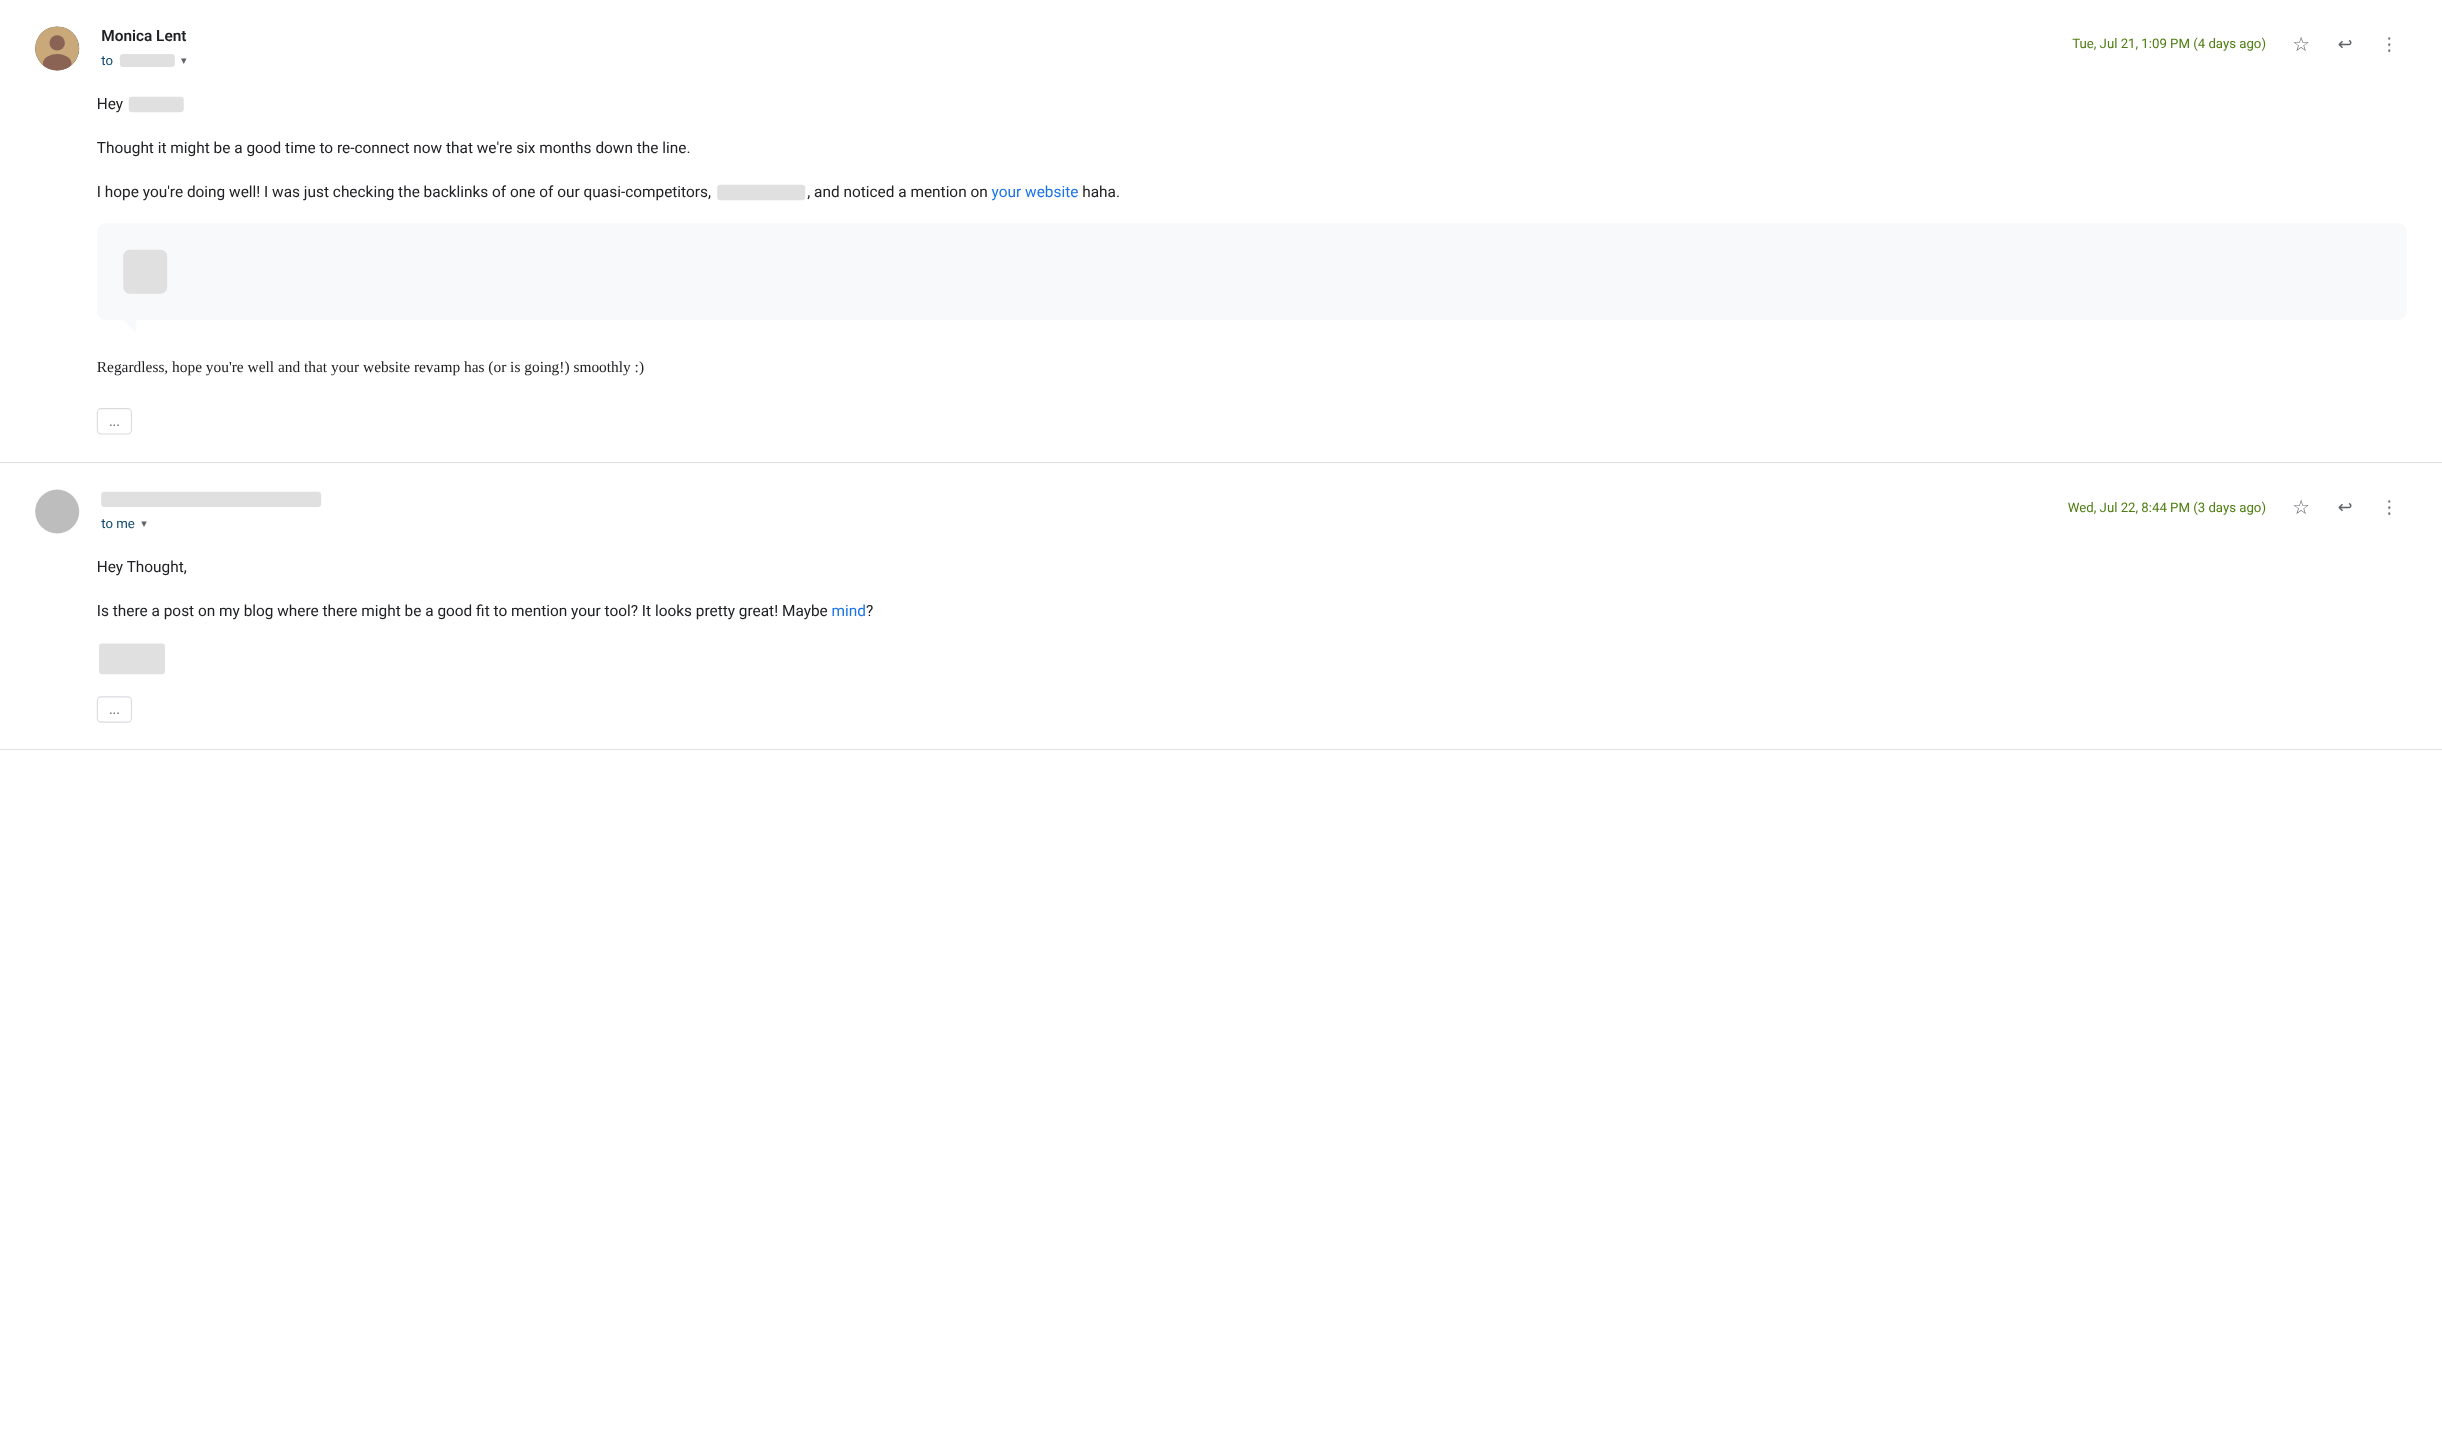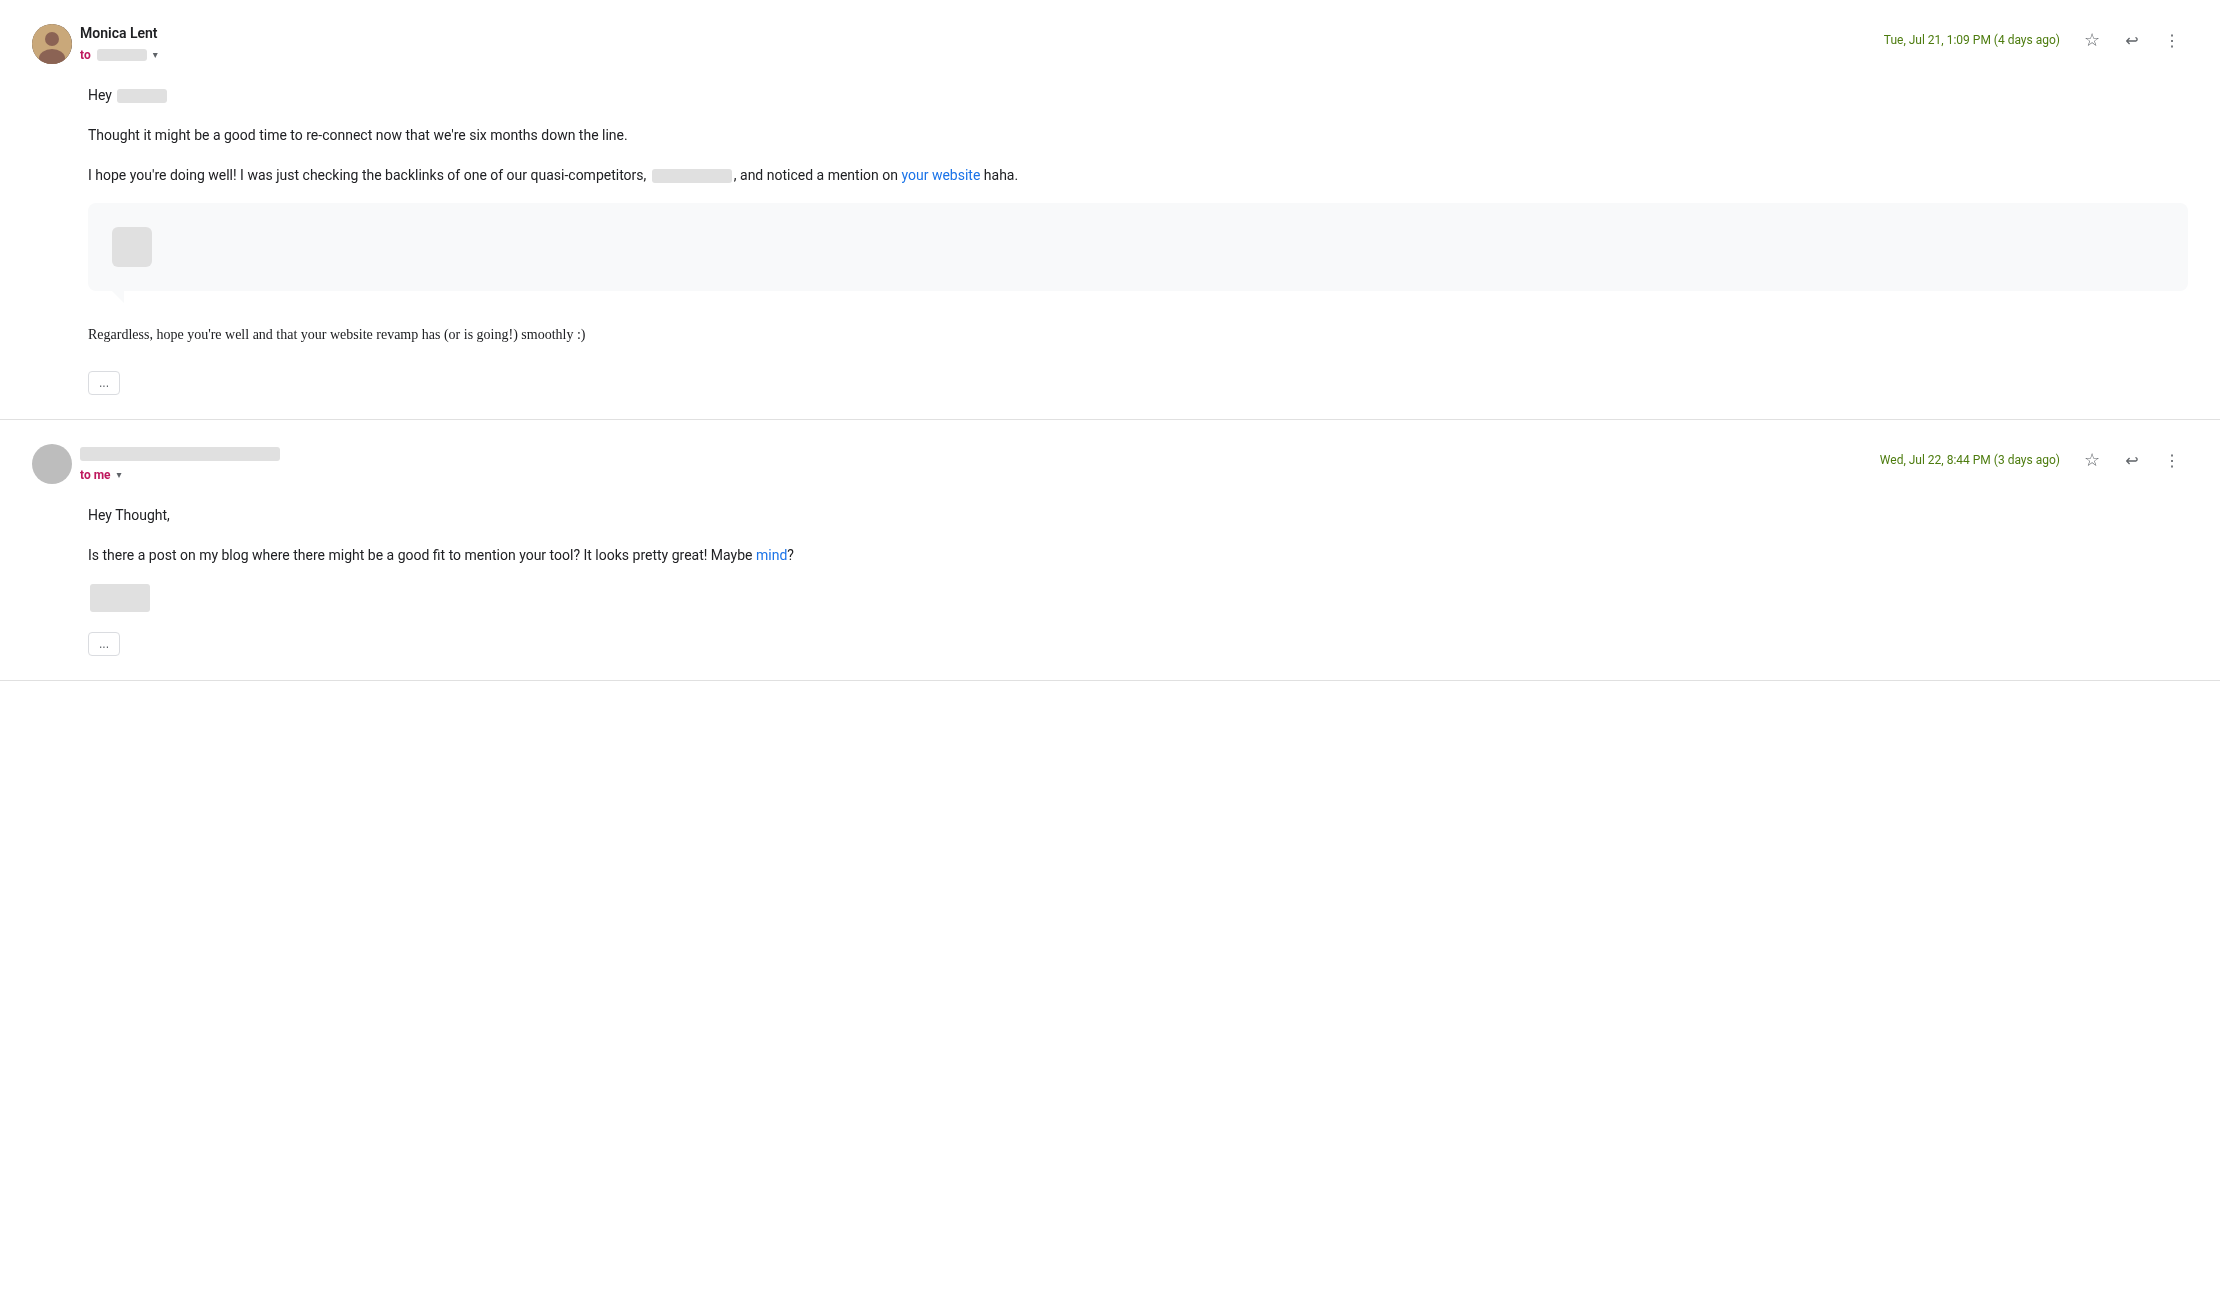--- a/index.html
+++ b/index.html
@@ -26,21 +26,21 @@
     .message-header {
       display: flex;
       align-items: flex-start;
       justify-content: space-between;
       margin-bottom: 16px;
     }
 
     .sender-section {
       display: flex;
       align-items: flex-start;
-      gap: 8px;
+      gap: 20px;
     }
 
     .avatar {
       width: 40px;
       height: 40px;
       border-radius: 50%;
       overflow: hidden;
       flex-shrink: 0;
       background: #ccc;
     }
@@ -77,22 +77,21 @@
 
     .recipient-line {
       display: flex;
       align-items: center;
       gap: 6px;
       font-size: 12px;
       color: #5f6368;
     }
 
     .recipient-text {
-      color: #be185d;
-      font-weight: bold;
+      color: #0c4a6e;
     }
 
     .recipient-redacted {
       display: inline-block;
       width: 50px;
       height: 12px;
       background: #e0e0e0;
       border-radius: 3px;
     }
 

